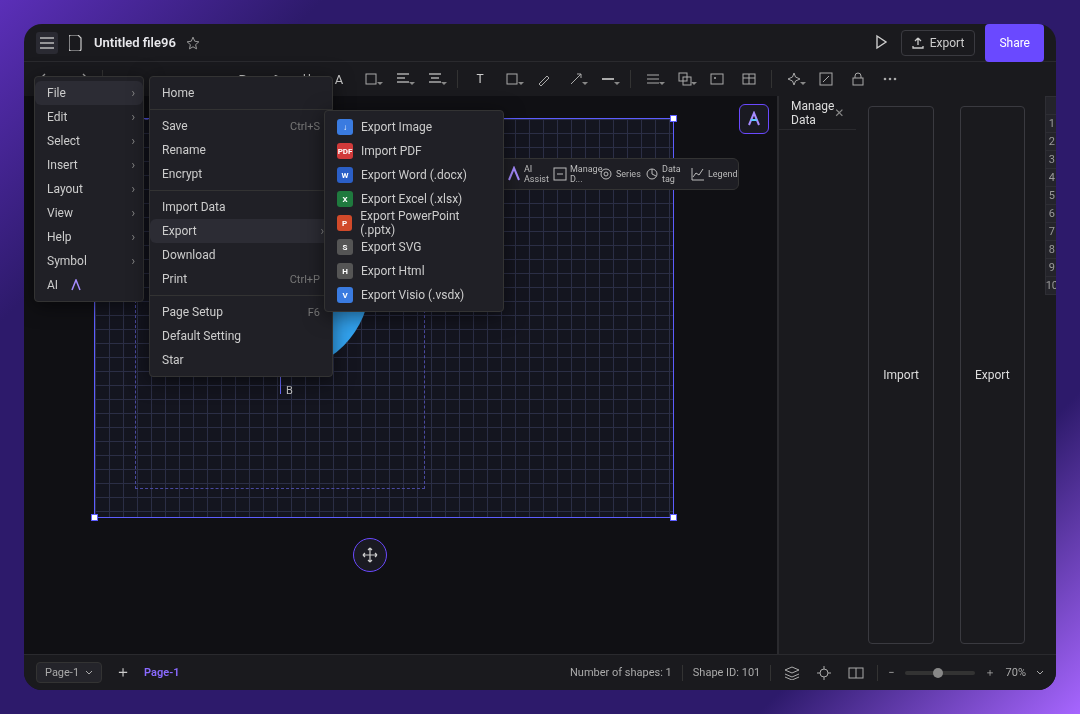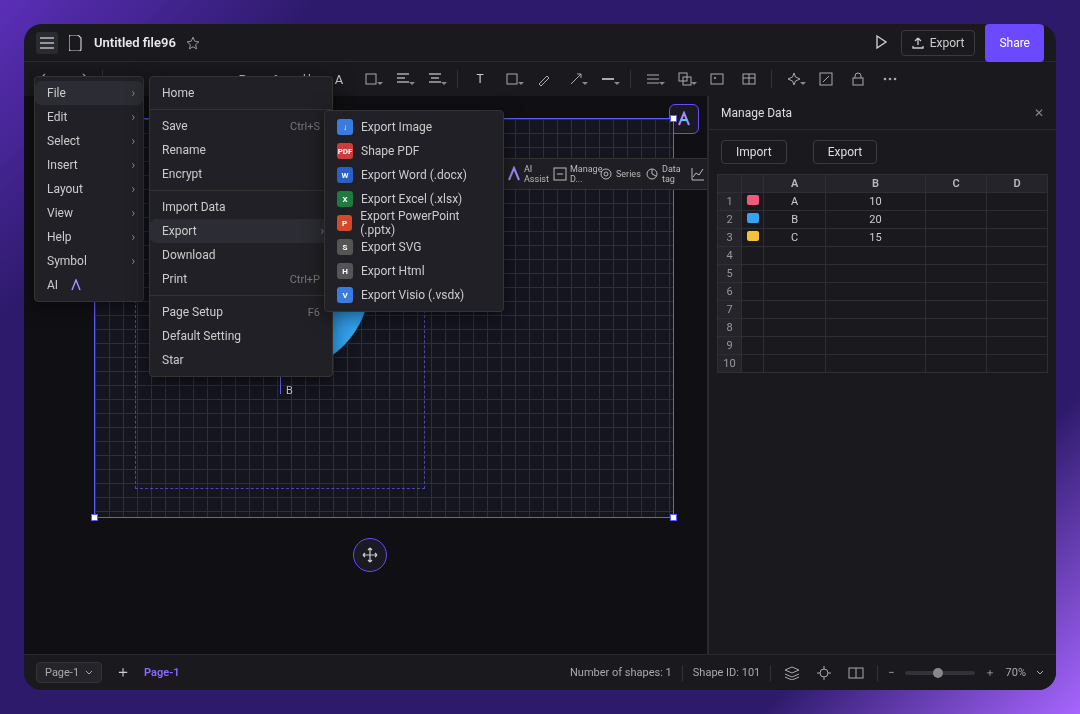--- a/index.html
+++ b/index.html
@@ -62,21 +62,21 @@
     background: conic-gradient(#f4c23a 0deg 80deg, #33a4f1 80deg 280deg, #f25a7a 280deg 360deg);
   }
   .bline { position:absolute; left:50%; top:252px; width:1px; height:22px; background:#6a6aff; }
   .blabel { position:absolute; left:calc(50% + 6px); top:264px; color:#ccc; font-size:11px; }
   .movebadge { position:absolute; left:329px; top:442px; width:34px; height:34px; border:1px solid #6a49ff; border-radius:50%; display:flex; align-items:center; justify-content:center; background:#1a1a22; color:#ddd; }
   .ai-badge { position:absolute; right:8px; top:8px; width:30px; height:30px; border:1px solid #6a49ff; border-radius:6px; display:flex; align-items:center; justify-content:center; background:#1a1a22; }
   .chart-toolbar { position:absolute; left:475px; top:62px; background:#1e1e24; border:1px solid #333; border-radius:6px; display:flex; padding:4px 6px; gap:4px; }
   .ctbtn { display:flex; align-items:center; gap:2px; color:#bbb; font-size:9px; width:42px; cursor:pointer; }
   .ctbtn .ic { height:22px; display:flex; align-items:center; justify-content:center; }
   
-  .sidepanel { width:348px; background:#1a1a1e; border-left:1px solid #2a2a2e; display:flex; flex-direction:column; }
+  .sidepanel { width:278px; background:#1a1a1e; border-left:1px solid #2a2a2e; display:flex; flex-direction:row; }
   .sp-head { height:34px; display:flex; align-items:center; justify-content:space-between; padding:0 12px; border-bottom:1px solid #2a2a2e; }
   .sp-title { color:#ddd; font-size:12px; }
   .sp-actions { display:flex; gap:26px; padding:10px 12px; }
   .sp-btn { border:1px solid #3a3a40; background:transparent; color:#ddd; padding:4px 14px; border-radius:4px; font-size:12px; cursor:pointer; }
   .datatable { padding:0 8px; }
   table { width:100%; border-collapse:collapse; font-size:11px; color:#ccc; }
   th, td { border:1px solid #2e2e34; height:18px; text-align:center; }
   th { background:#24242a; color:#bbb; font-weight:600; }
   td.rowhead { background:#24242a; width:24px; color:#999; }
   .cellsw { width:12px; height:10px; display:inline-block; border-radius:2px; }
@@ -552,21 +552,21 @@
         <span>Star</span>
       </div>
     </div>
   <div class="menu m3" id="m3">
       <div class="mi">
         <span class="ficon" style="background:#3a7be0">↓</span>
         <span>Export Image</span>
       </div>
       <div class="mi">
         <span class="ficon" style="background:#d13a3a">PDF</span>
-        <span>Shape PDF</span>
+        <span>Import PDF</span>
       </div>
       <div class="mi">
         <span class="ficon" style="background:#2b5fc7">W</span>
         <span>Export Word (.docx)</span>
       </div>
       <div class="mi">
         <span class="ficon" style="background:#1f7a3e">X</span>
         <span>Export Excel (.xlsx)</span>
       </div>
       <div class="mi">

